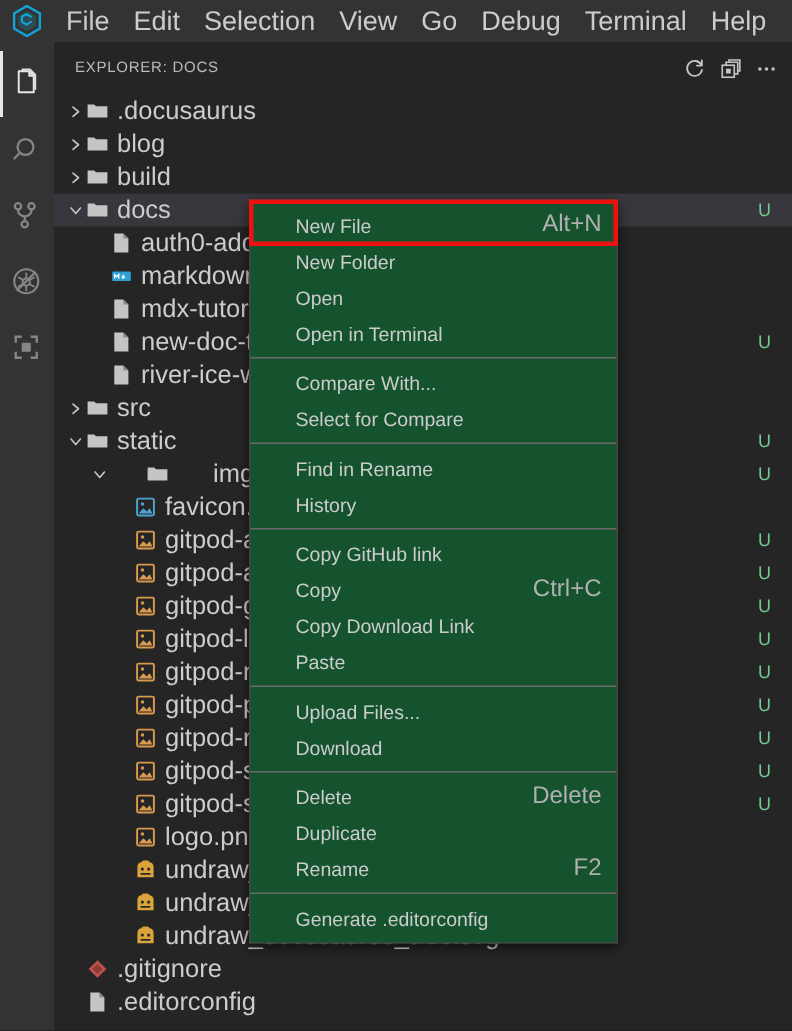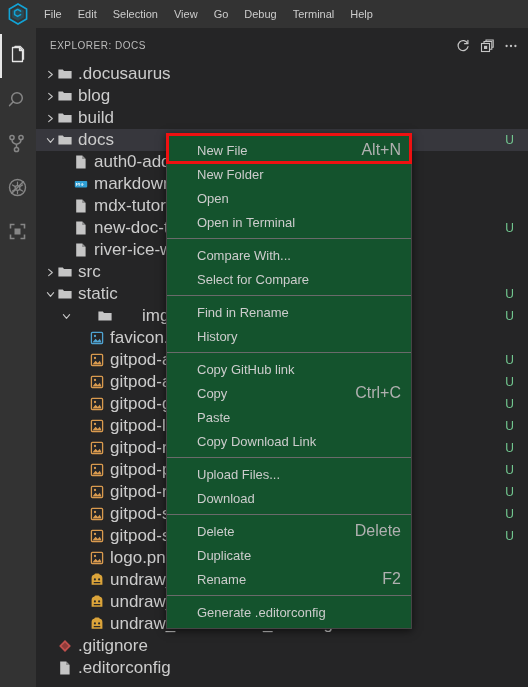--- a/index.html
+++ b/index.html
@@ -24,21 +24,21 @@
     display: flex; align-items: center;
   }
   .logo-box {
     width: 36px; height: 28px;
     display: flex; align-items: center; justify-content: center;
   }
   .logo-hex { display: block; }
   .menubar-items { display: flex; align-items: center; height: 28px; }
   .menu-item {
     color: #cccccc;
-    font-size: 11px;
+    font-size: 18px;
     padding: 0 8px;
     line-height: 28px;
     height: 28px;
     white-space: nowrap;
     cursor: default;
   }
 
   
   .activitybar {
     position: absolute; top: 28px; left: 0;
@@ -619,24 +619,24 @@
       </div>
       <div class="ctx-sep"></div>
       <div class="ctx-item">
         <span class="ctx-label">Copy GitHub link</span>
       </div>
       <div class="ctx-item">
         <span class="ctx-label">Copy</span>
         <span class="ctx-key">Ctrl+C</span>
       </div>
       <div class="ctx-item">
+        <span class="ctx-label">Copy Download Link</span>
+      </div>
+      <div class="ctx-item">
         <span class="ctx-label">Paste</span>
-      </div>
-      <div class="ctx-item">
-        <span class="ctx-label">Copy Download Link</span>
       </div>
       <div class="ctx-sep"></div>
       <div class="ctx-item">
         <span class="ctx-label">Upload Files...</span>
       </div>
       <div class="ctx-item">
         <span class="ctx-label">Download</span>
       </div>
       <div class="ctx-sep"></div>
       <div class="ctx-item">

